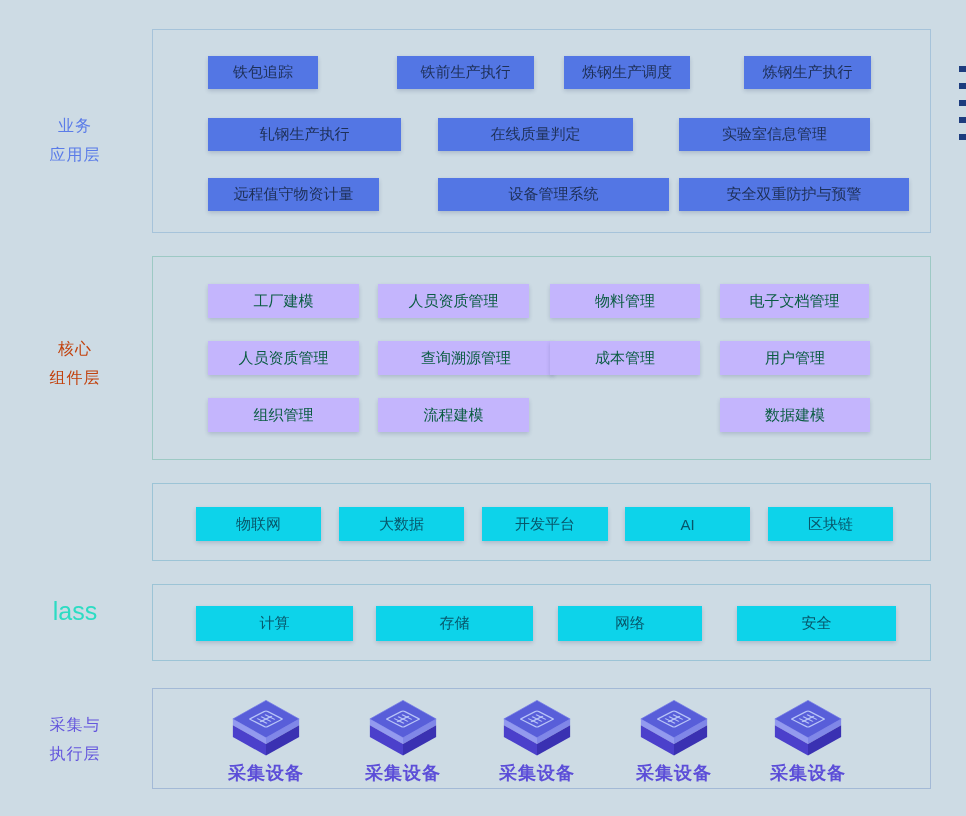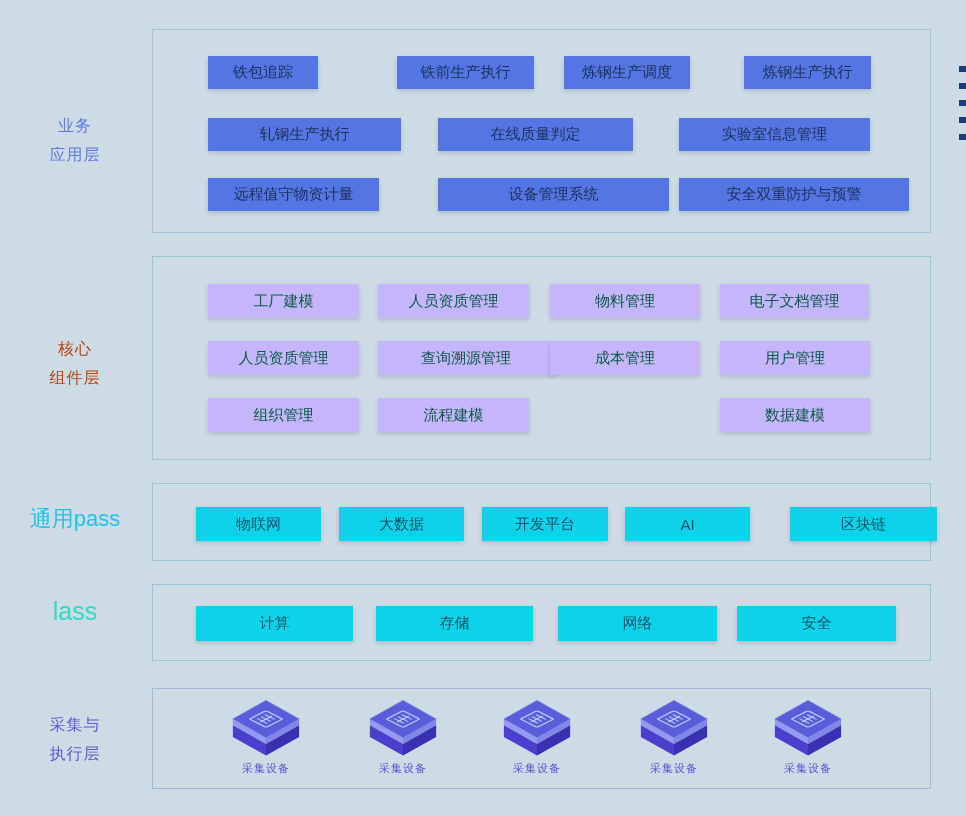--- a/index.html
+++ b/index.html
@@ -41,21 +41,21 @@
   }
   .node.blue {background:#5376e4;color:#1e3058;height:33px;}
   .node.green{background:#c4b5fd;color:#0a5c42;height:34px;}
   .node.cyan {background:#0dd3ea;color:#07576b;height:34px;}
   .p4 .node.cyan{height:35px;}
 
   
   .device{position:absolute;top:10px;width:110px;text-align:center;}
   .device svg{display:block;margin:0 auto;}
   .device-label{
-    margin-top:4px;font-size:11px;font-weight:400;color:#5c4ed8;letter-spacing:1px;
+    margin-top:4px;font-size:18px;font-weight:700;color:#5c4ed8;letter-spacing:1px;
   }
 
   
   .edge-mark{position:absolute;width:7px;height:6px;background:#1d3c7e;left:959px;}
 </style>
 </head>
 <body>
 
 <div class="canvas">
 
@@ -78,23 +78,20 @@
     </defs>
   </svg>
 
   <div class="layer-label lbl-business">
     <span>业务</span>
     <span>应用层</span>
   </div>
   <div class="layer-label lbl-core">
     <span>核心</span>
     <span>组件层</span>
-  </div>
-  <div class="layer-label lbl-paas">
-    <span>通用pass</span>
   </div>
   <div class="layer-label lbl-iaas">
     <span>lass</span>
   </div>
   <div class="layer-label lbl-device">
     <span>采集与</span>
     <span>执行层</span>
   </div>
 
   <div class="panel p1">
@@ -126,27 +123,27 @@
     <div class="node green" style="left:55px;top:141px;width:151px">组织管理</div>
     <div class="node green" style="left:225px;top:141px;width:151px">流程建模</div>
     <div class="node green" style="left:567px;top:141px;width:150px">数据建模</div>
   </div>
 
   <div class="panel p3">
     <div class="node cyan" style="left:43px;top:23px;width:125px">物联网</div>
     <div class="node cyan" style="left:186px;top:23px;width:125px">大数据</div>
     <div class="node cyan" style="left:329px;top:23px;width:126px">开发平台</div>
     <div class="node cyan" style="left:472px;top:23px;width:125px">AI</div>
-    <div class="node cyan" style="left:637px;top:23px;width:147px">区块链</div>
+    <div class="node cyan" style="left:615px;top:23px;width:125px">区块链</div>
   </div>
 
   <div class="panel p4">
     <div class="node cyan" style="left:43px;top:21px;width:157px">计算</div>
     <div class="node cyan" style="left:223px;top:21px;width:157px">存储</div>
-    <div class="node cyan" style="left:405px;top:21px;width:159px">网络</div>
+    <div class="node cyan" style="left:405px;top:21px;width:144px">网络</div>
     <div class="node cyan" style="left:584px;top:21px;width:159px">安全</div>
   </div>
 
   <div class="panel p5">
     <div class="device" style="left:58px">
       <svg width="74" height="58" viewBox="0 0 100 84">
           <use href="#cube"></use>
         </svg>
       <div class="device-label">采集设备</div>
     </div>

